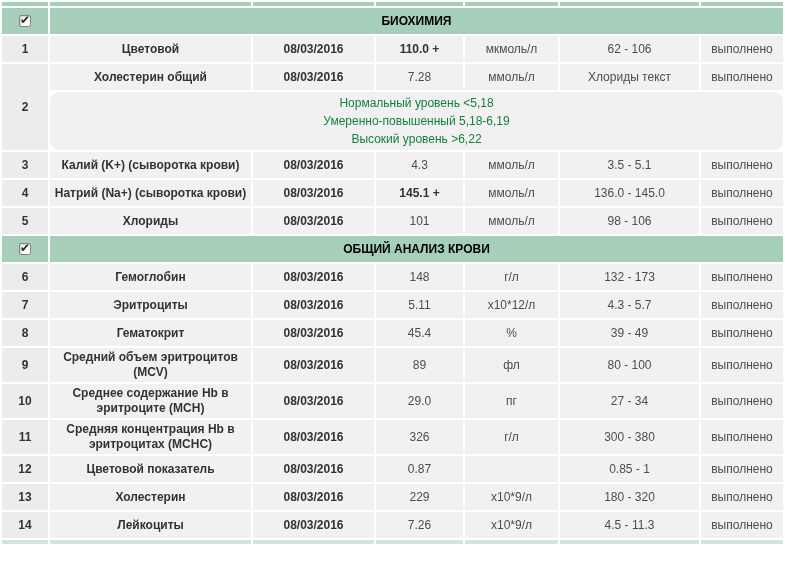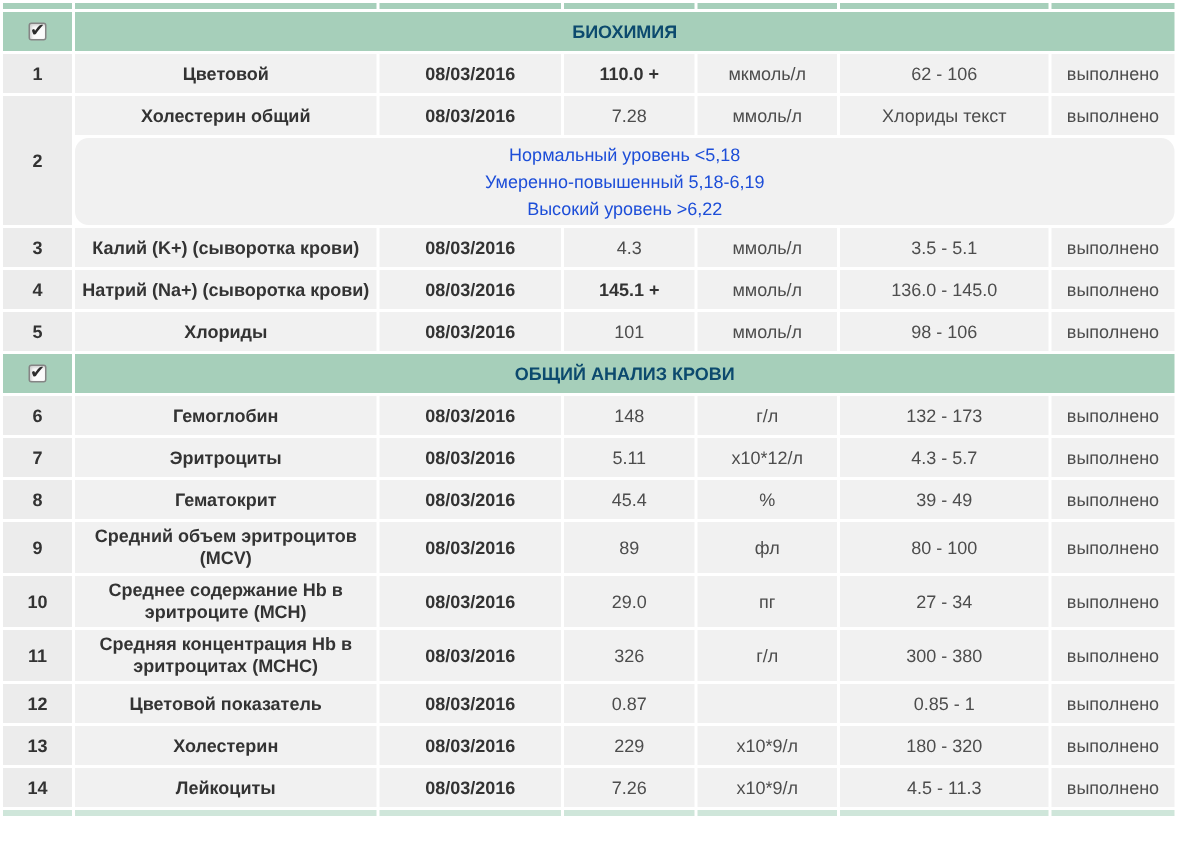--- a/index.html
+++ b/index.html
@@ -27,25 +27,25 @@
     padding:2px 4px;line-height:15px;
     overflow:hidden;
   }
   td.num{background:var(--num-bg);font-weight:bold;color:var(--text-primary);}
   td.name,td.date{font-weight:bold;color:var(--text-primary);}
   td.result{color:var(--text-secondary);margin-left:45px;}
   td.result.flag{font-weight:bold;color:var(--text-primary);}
   tr.data-row td{height:26px;}
   tr.section-row td{
     background:var(--header-green);height:26px;
-    font-weight:bold;color:#0c4a6e;font-size:12px;
+    font-weight:bold;color:#000000;font-size:12px;
   }
   tr.strip-row td{height:4px;padding:0;background:var(--header-green);line-height:4px;font-size:1px;}
   tr.strip-row.pale td{background:var(--strip-pale);}
-  td.notes{height:76px;color:#1d4ed8;border-radius:9px;}
+  td.notes{height:76px;color:#15803d;border-radius:9px;}
   .note-line{line-height:18px;}
   .checkbox{
     display:inline-block;width:12px;height:12px;
     background:#fbfbfb;border:1px solid #858585;border-radius:2px;
     position:relative;vertical-align:middle;cursor:pointer;
     box-shadow:inset 1px 1px 2px rgba(0,0,0,0.18);
   }
   .checkbox::after{
     content:"\2714";position:absolute;top:-3px;left:0px;
     font-size:12px;color:#2b2b2b;

